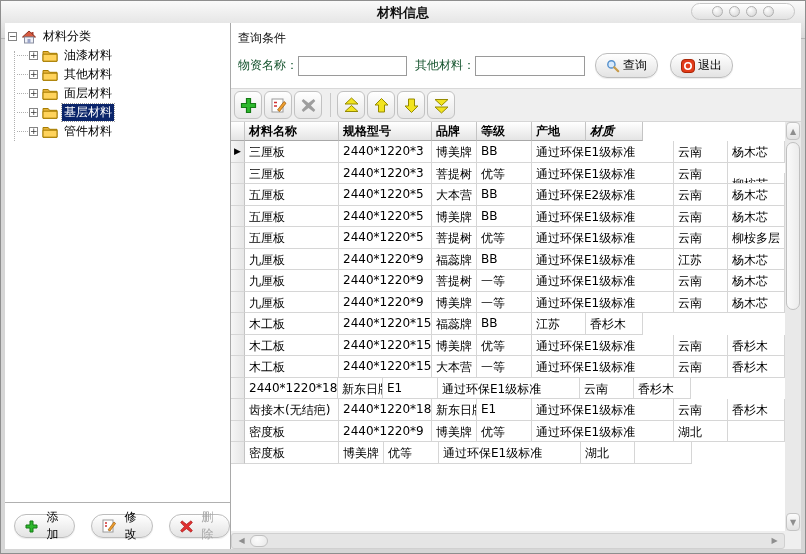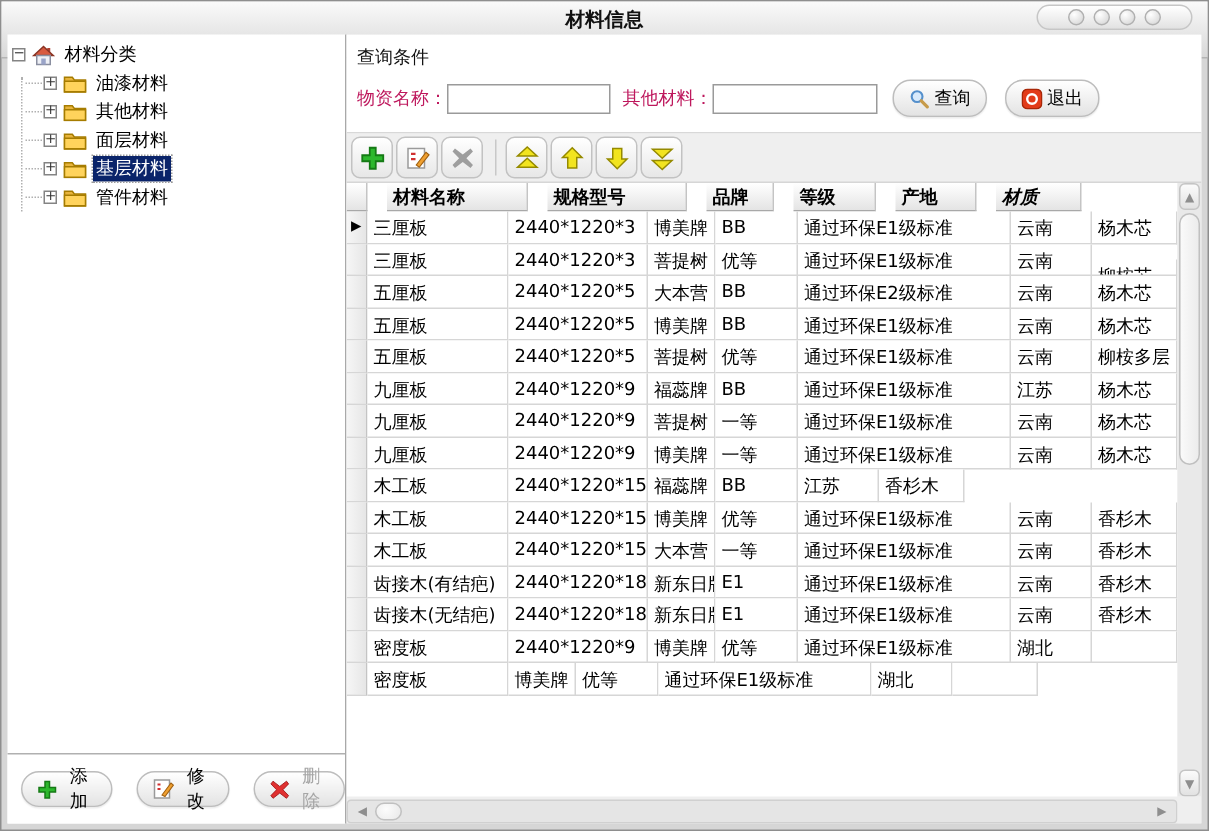--- a/index.html
+++ b/index.html
@@ -47,36 +47,36 @@
   .pill.disabled { color:#a6a6a6; }
 
   
   .right-panel { flex:1; position:relative; background:#efefef; overflow:hidden; }
 
   .query-box { position:absolute; top:0; left:0; right:0; height:66px; background:#fff;
     border-bottom:1px solid #d8d8d8; }
   .query-title { position:absolute; top:7px; left:7px; font-size:12px; color:#111; }
   .query-row { position:absolute; top:30px; left:7px; right:4px; height:25px;
     display:flex; align-items:center; }
-  .query-row label { font-size:12px; color:#be185d; }
+  .query-row label { font-size:12px; color:#14532d; }
   .qinput { height:20px; border:1px solid #9a9a9a; background:#fff; font-size:12px; padding:0 3px; }
   .qinput.name { width:109px; margin-right:8px; }
   .qinput.spec { width:110px; margin-right:10px; }
 
   
   .toolbar { position:absolute; top:66px; left:0; right:0; height:33px; background:#efefef;
     display:flex; align-items:center; padding-left:3px; border-bottom:1px solid #d6d6d6; }
   .tbtn { width:28px; height:28px; margin-right:2px; border:1px solid #c2c2c2; border-radius:6px;
     background:linear-gradient(#ffffff,#e7e7e7); display:flex; align-items:center; justify-content:center; }
   .tsep { width:1px; height:24px; background:#c8c8c8; margin:0 6px; }
 
   
   .grid-wrap { position:absolute; top:99px; left:0; width:554px; bottom:18px; background:#fff;
     overflow:hidden; }
-  .grid-header { display:flex; height:19px;gap:13px; }
+  .grid-header { display:flex; height:19px; }
   .hcell { background:linear-gradient(#ffffff,#e4e4e4); border-right:1px solid #c4c4c4;
     border-bottom:1px solid #a8a8a8; font-size:12px; font-weight:bold; color:#000;
     padding:1px 0 0 4px; white-space:nowrap; overflow:hidden; flex:0 0 auto; }
   .hcell.indicator { padding:0; }
   .grid-row { display:flex; height:21.5px; }
   .cell { background:#fff; border-right:1px solid #d6d6d6; border-bottom:1px solid #d6d6d6;
     font-size:12px; color:#000; padding:3px 0 0 4px; white-space:nowrap; overflow:hidden; flex:0 0 auto; }
   .cell.indicator { background:linear-gradient(90deg,#f6f6f6,#e6e6e6); border-right:1px solid #c4c4c4;
     text-align:center; padding:0; font-size:9px; line-height:21px; color:#000; }
 
@@ -419,21 +419,20 @@
               <div class="cell" style="width: 94px;">木工板</div>
               <div class="cell" style="width: 93px;">2440*1220*15</div>
               <div class="cell" style="width: 45px;">大本营</div>
               <div class="cell" style="width: 55px;">一等</div>
               <div class="cell" style="width: 142px;">通过环保E1级标准</div>
               <div class="cell" style="width: 54px;">云南</div>
               <div class="cell" style="width: 57px;">香杉木</div>
             </div>
             <div class="grid-row">
               <div class="cell indicator" style="width: 14px;"></div>
-              <div class="cell" style="width: 94px;">齿接木(有结疤)</div>
               <div class="cell" style="width: 93px;">2440*1220*18</div>
               <div class="cell" style="width: 45px;">新东日牌</div>
               <div class="cell" style="width: 55px;">E1</div>
               <div class="cell" style="width: 142px;">通过环保E1级标准</div>
               <div class="cell" style="width: 54px;">云南</div>
               <div class="cell" style="width: 57px;">香杉木</div>
             </div>
             <div class="grid-row">
               <div class="cell indicator" style="width: 14px;"></div>
               <div class="cell" style="width: 94px;">齿接木(无结疤)</div>

